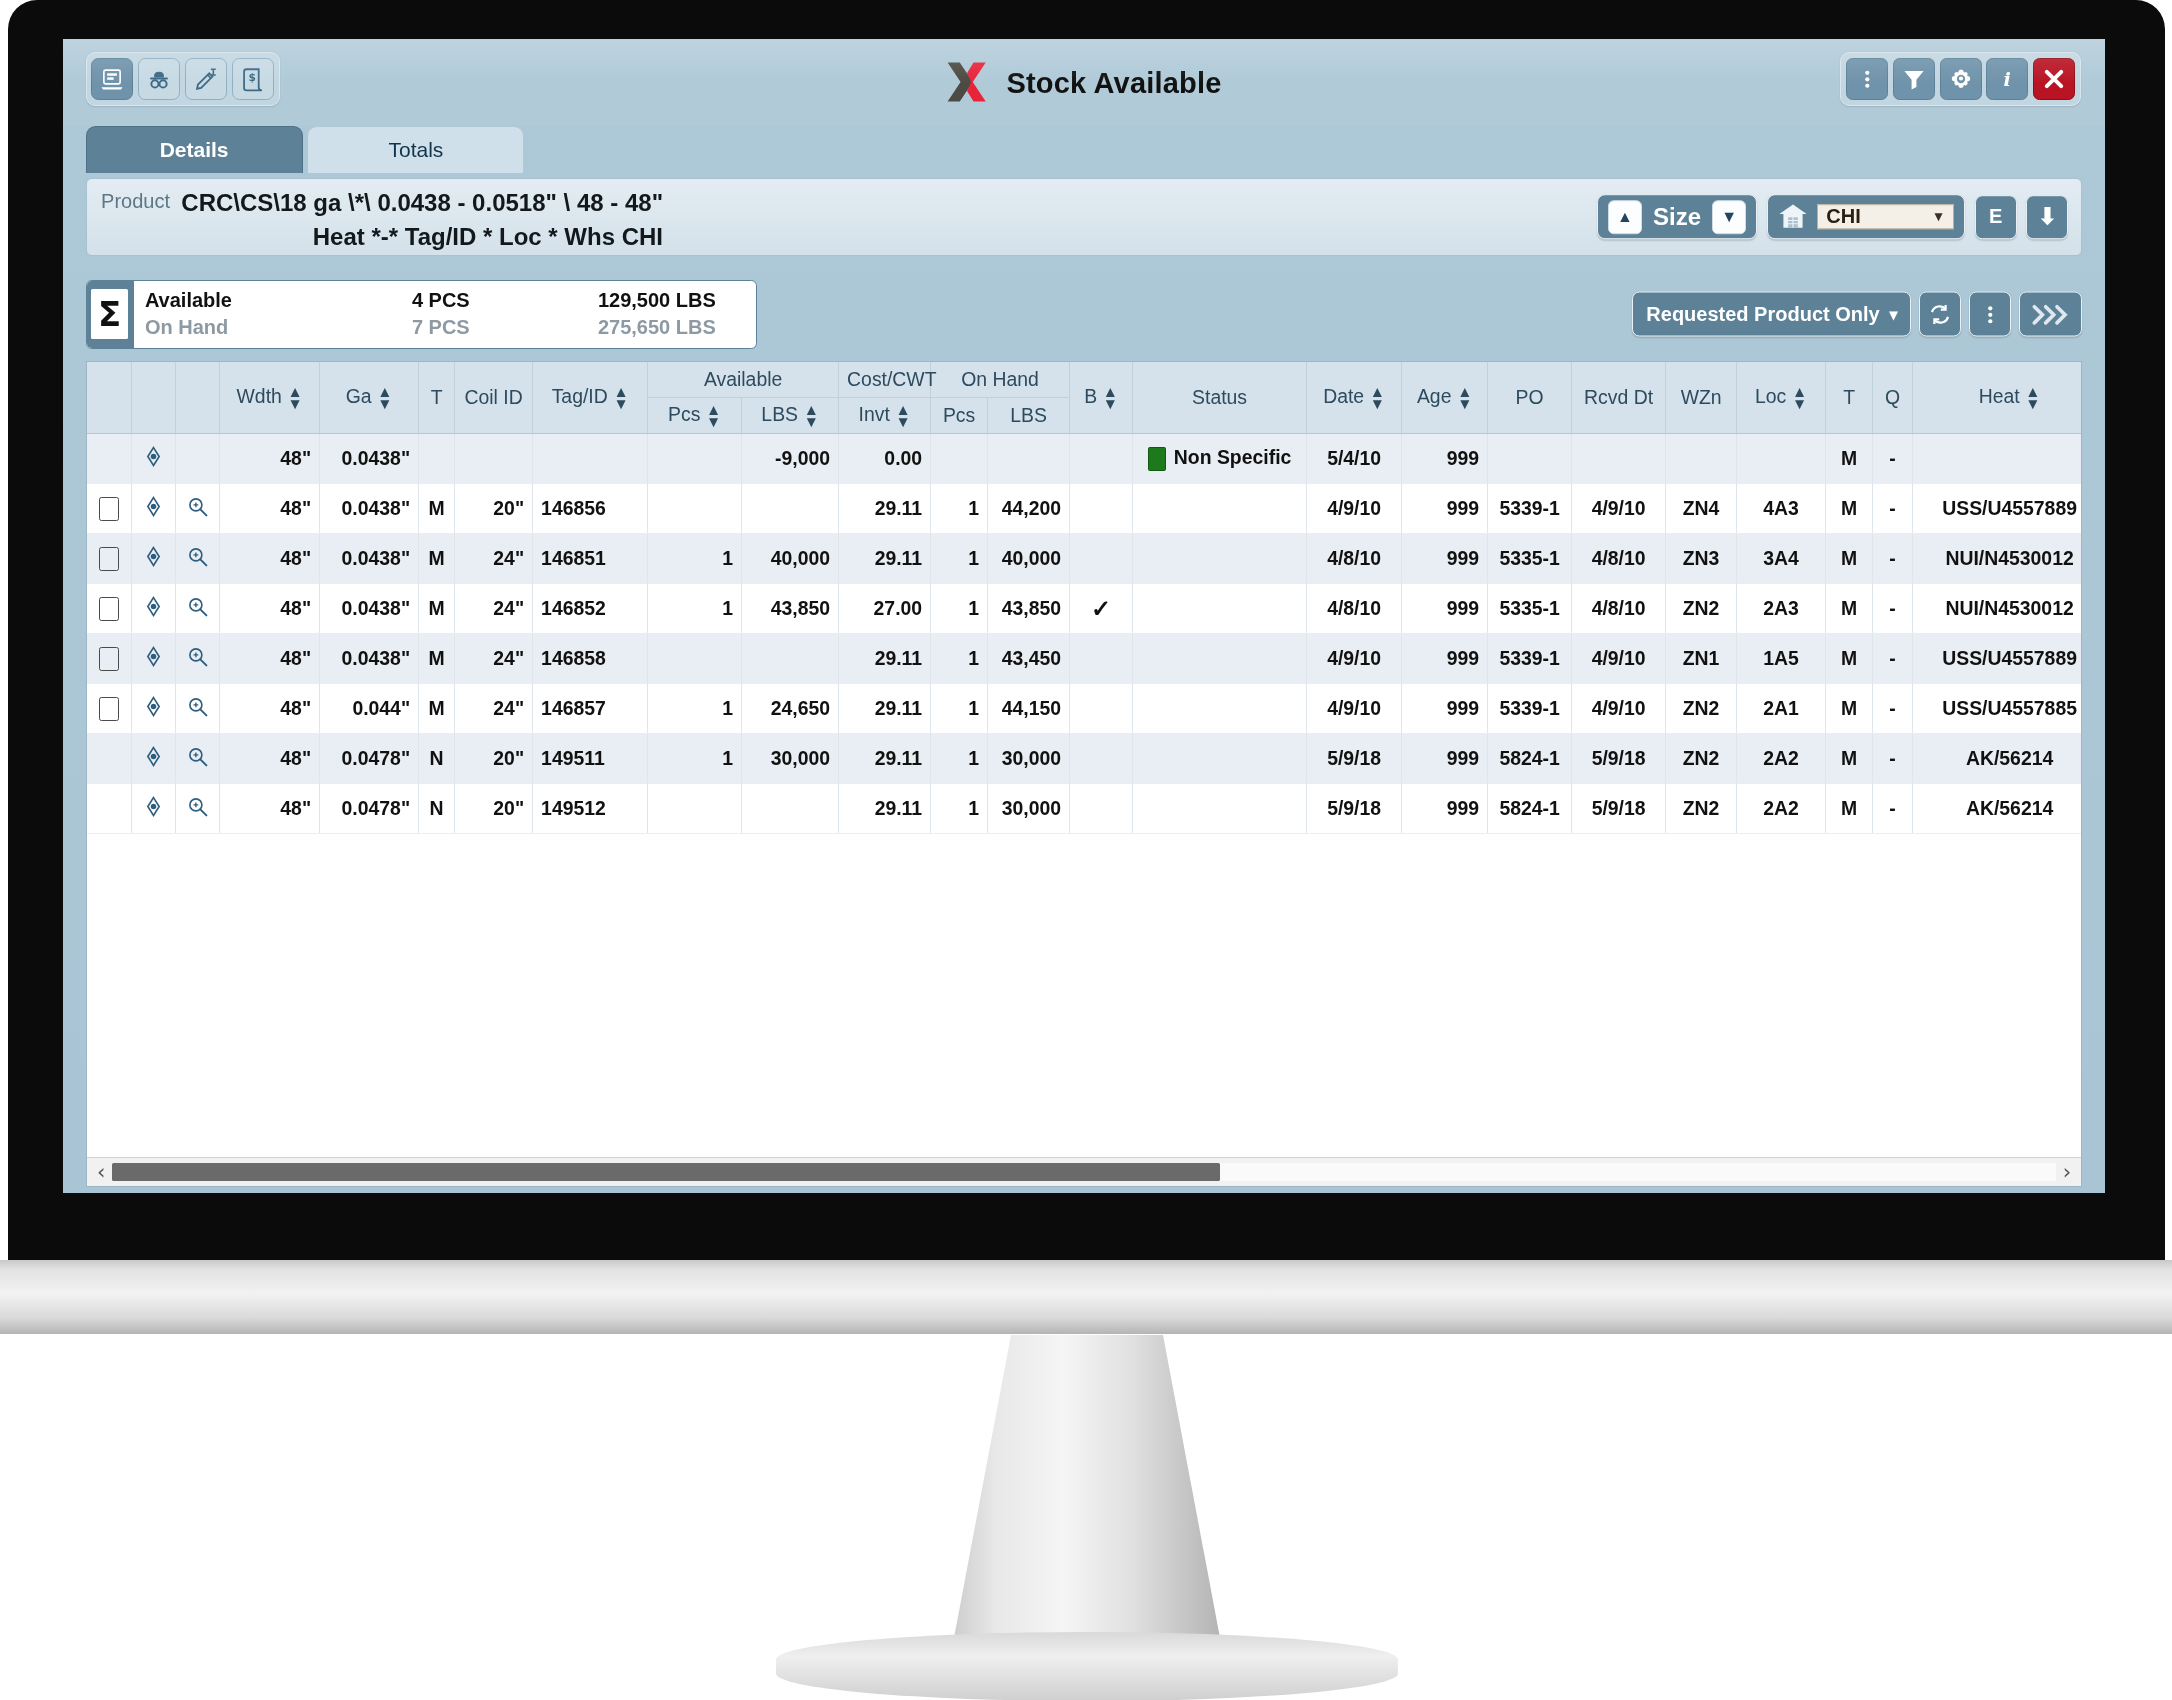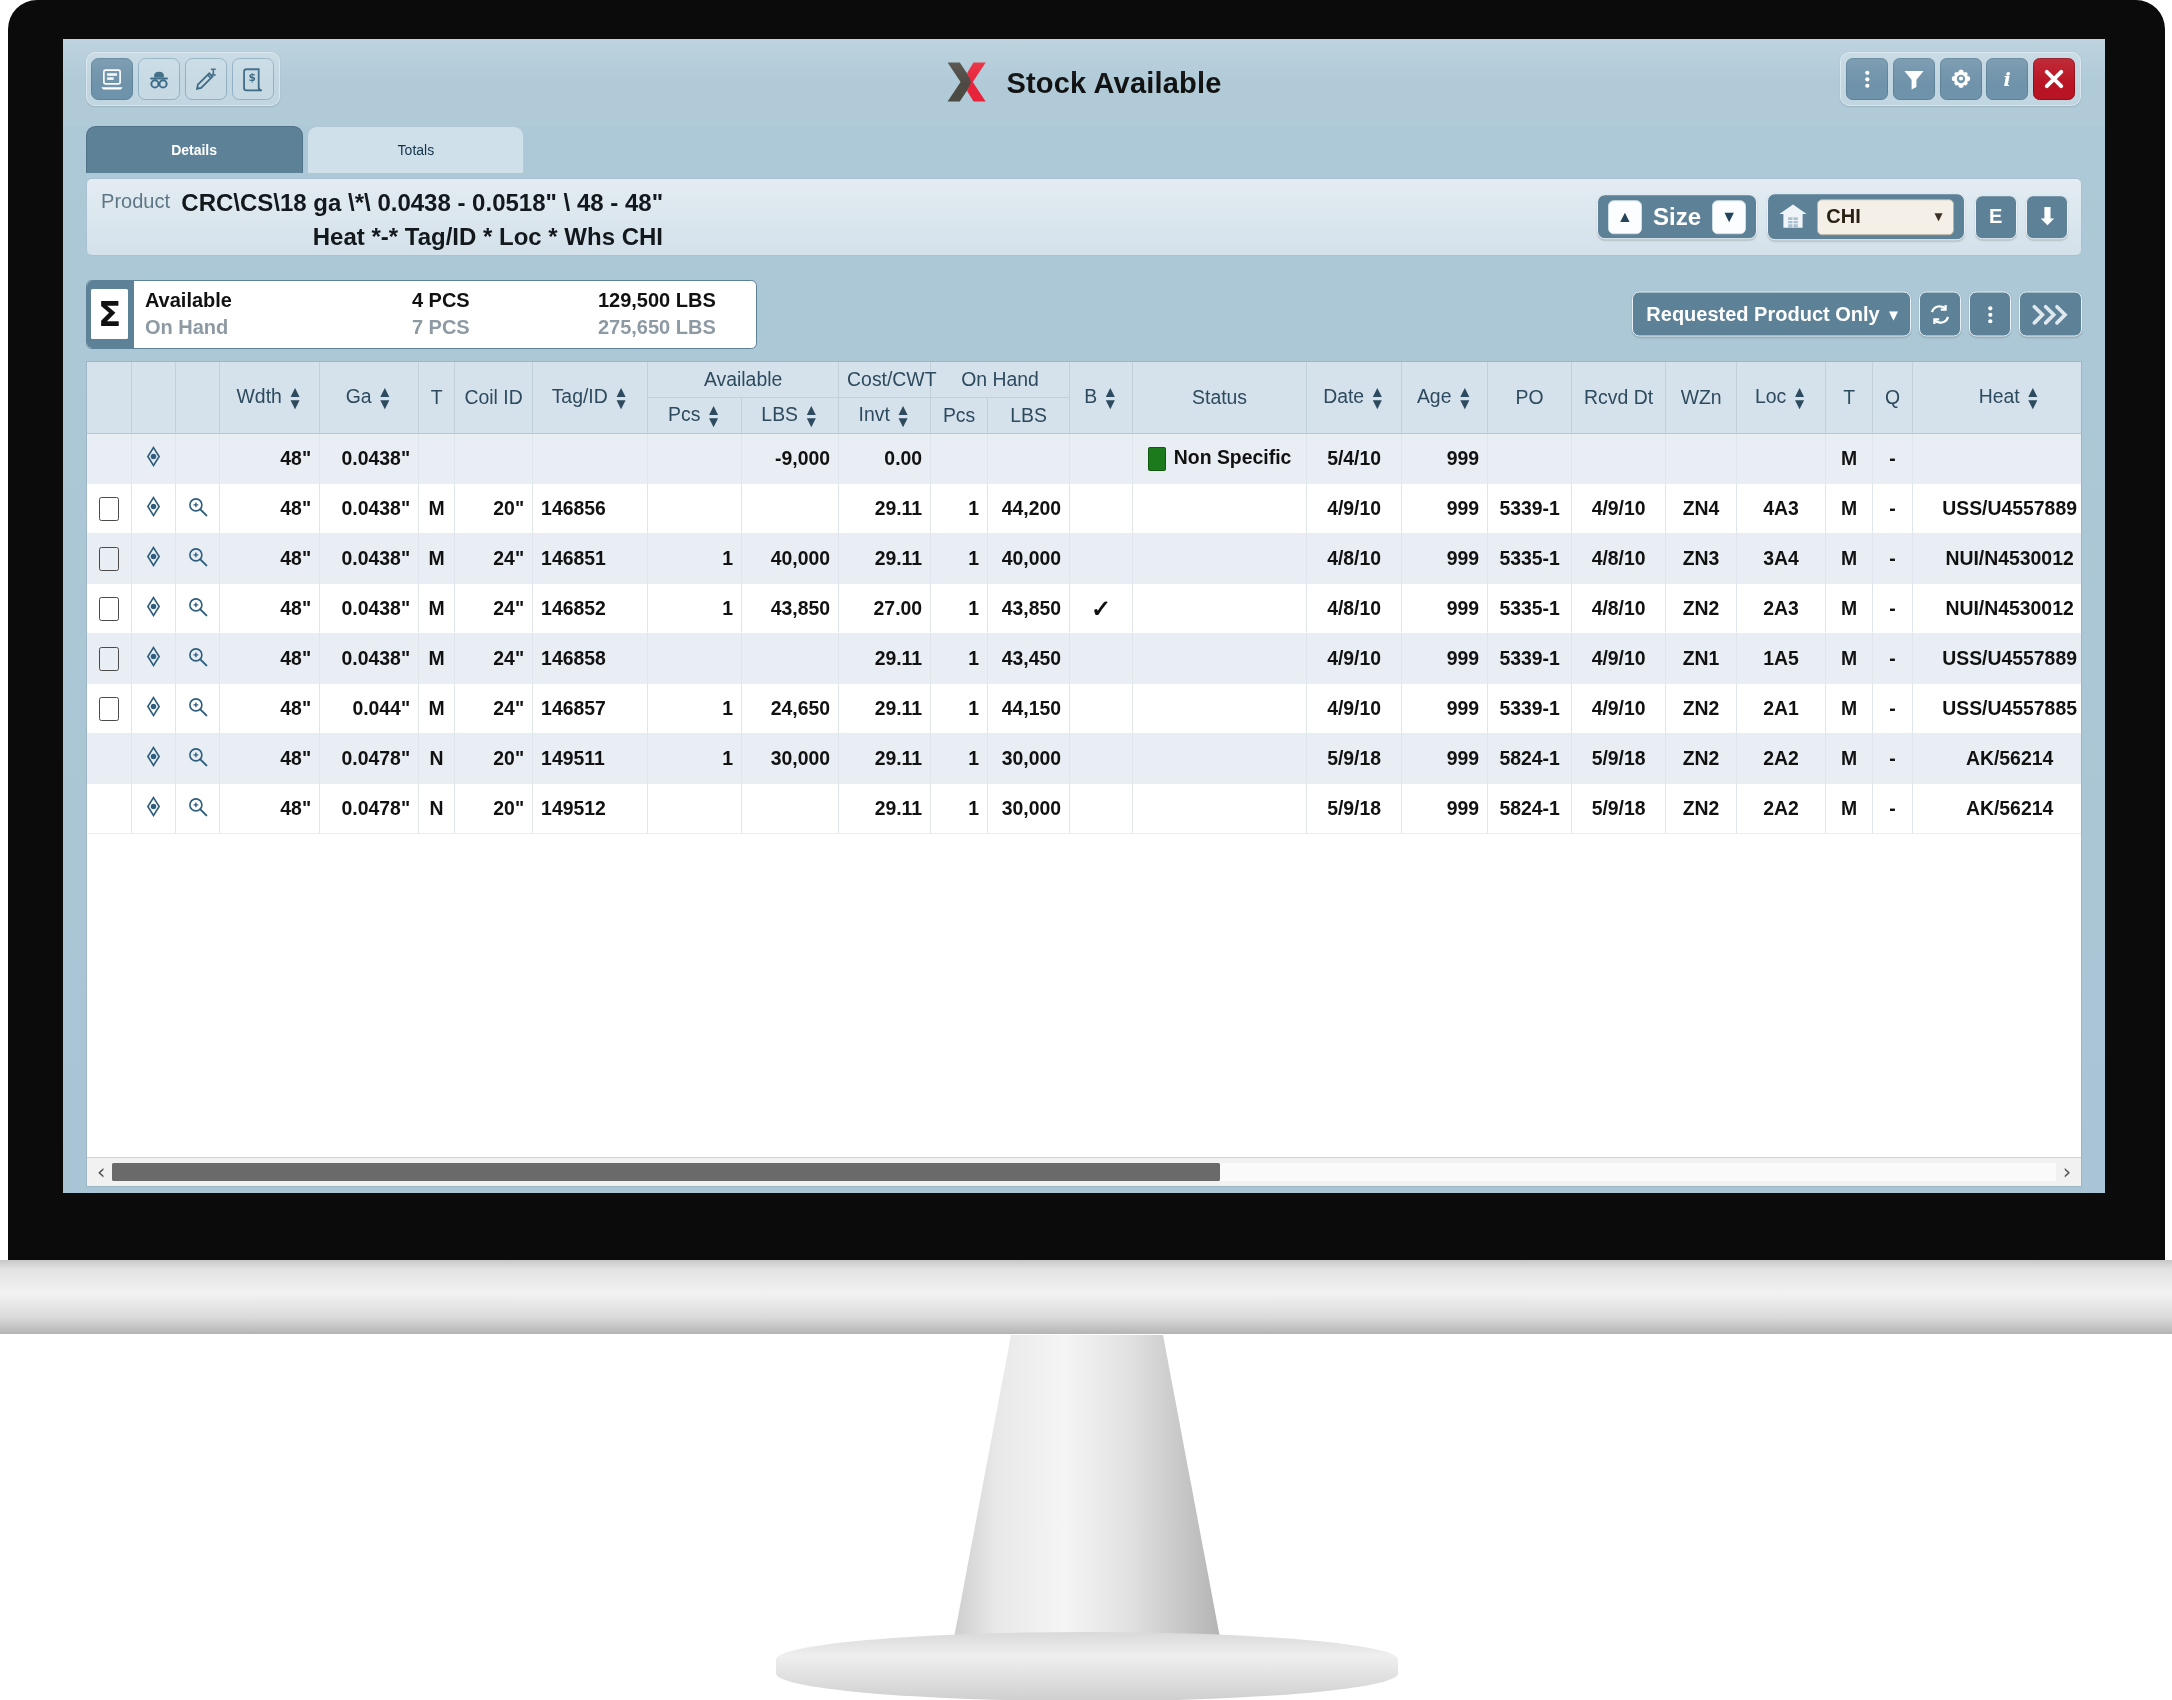--- a/index.html
+++ b/index.html
@@ -133,21 +133,21 @@
   
   .tabs {
     position: relative; height: 47px; flex: 0 0 47px;
     padding-left: 22.6px;
     display: flex; align-items: flex-end; gap: 4.8px;
   }
   .tab {
     width: 217px; height: 47px;
     border-radius: 9.7px 9.7px 0 0;
     display: flex; align-items: center; justify-content: center;
-    font-size: 14px; color: #13334a;
+    font-size: 21px; color: #13334a;
     background: #cfe0ea;
     border: 0.8px solid #b2c8d6; border-bottom: none;
     cursor: pointer;
   }
   .tab.active {
     background: #5d8298;
     color: #ffffff; font-weight: bold;
     border-color: #4e7188;
   }
 
@@ -188,22 +188,22 @@
     box-shadow: 0 0.8px 1.6px rgba(0,0,0,.15);
   }
   .sq-btn {
     width: 34px; height: 34px; border-radius: 5.7px;
     background: #fbfdfe; border: 0.8px solid #cfdde6;
     display: flex; align-items: center; justify-content: center;
     cursor: pointer;
   }
   .pill-text { color: #ffffff; font-weight: bold; font-size: 24px; padding: 0 3.2px; }
   .combo {
-    width: 137px; height: 36px;
-    background: #f4f0e8; border: 0.8px solid #b9b2a3; border-radius: 5px;
+    width: 137px; height: 25px;
+    background: #f4f0e8; border: 0.8px solid #b9b2a3; border-radius: 0;
     display: flex; align-items: center; justify-content: space-between;
     padding: 0 8px; cursor: pointer;
   }
   .combo-val { font-size: 20px; color: #2a2014; font-weight: bold; }
   .mini-btn {
     width: 42px; height: 44px; border-radius: 7.3px;
     background: #5d8298; border: 1.6px solid #e9f1f6;
     color: #fff; font-size: 20px; font-weight: bold;
     display: flex; align-items: center; justify-content: center;
     cursor: pointer;

